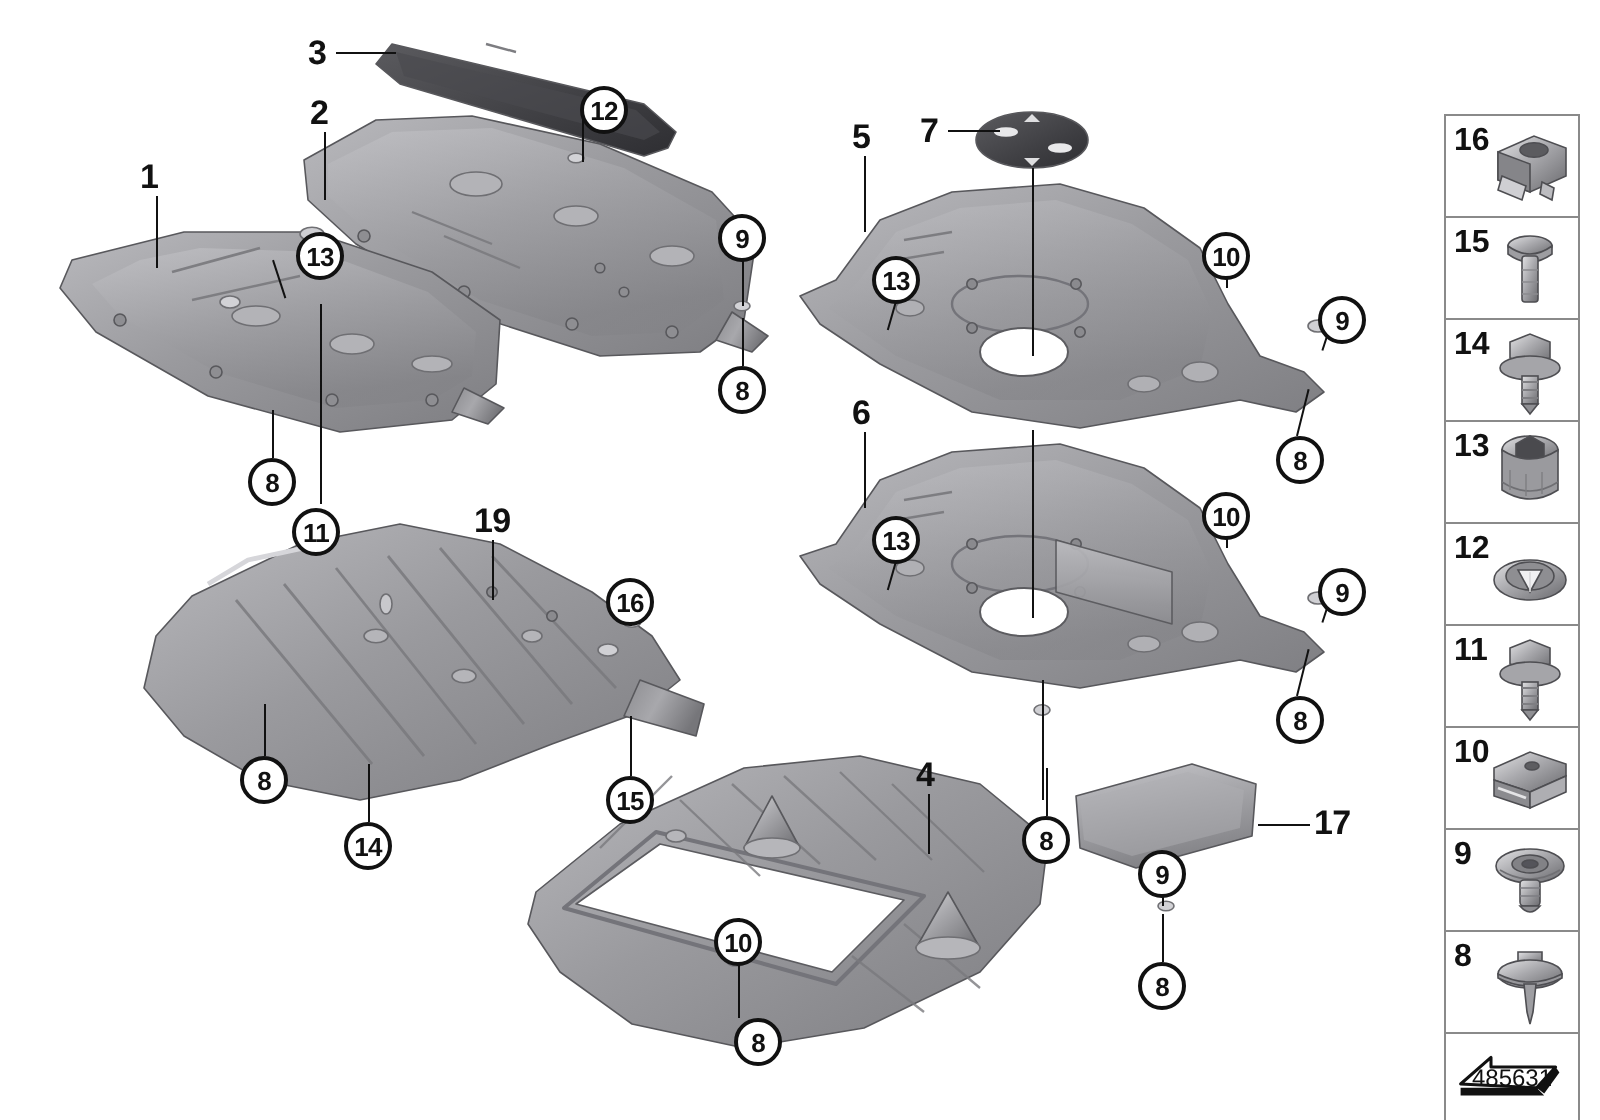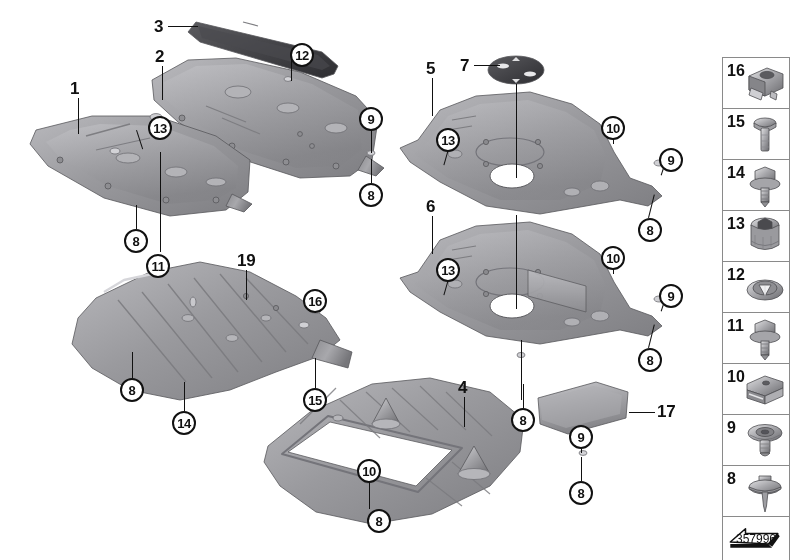--- a/index.html
+++ b/index.html
@@ -574,16 +574,16 @@
         <div class="lgart" style="right: 3px; top: 6px; width: 62px;">
           <svg viewBox="0 0 64 40" width="62" height="38">
             <path d="M4,22 L4,12 L30,12 L30,4 L58,4 L58,16 L30,16 L30,8" fill="none"></path>
             <path d="M6,20 L22,6 L22,11 L56,11 L46,22 Z" fill="#fff" stroke="#111" stroke-width="1.6" stroke-linejoin="round"></path>
             <path d="M46,22 L56,11 L58,14 L50,25 Z" fill="#111"></path>
             <path d="M6,22 L46,22 L50,26 L6,26 Z" fill="#111"></path>
           </svg>
         </div>
       </div>
     </div>
-  <div id="pnum">357996</div>
+  <div id="pnum">485631</div>
 
 
 </div>
 
 </body></html>

